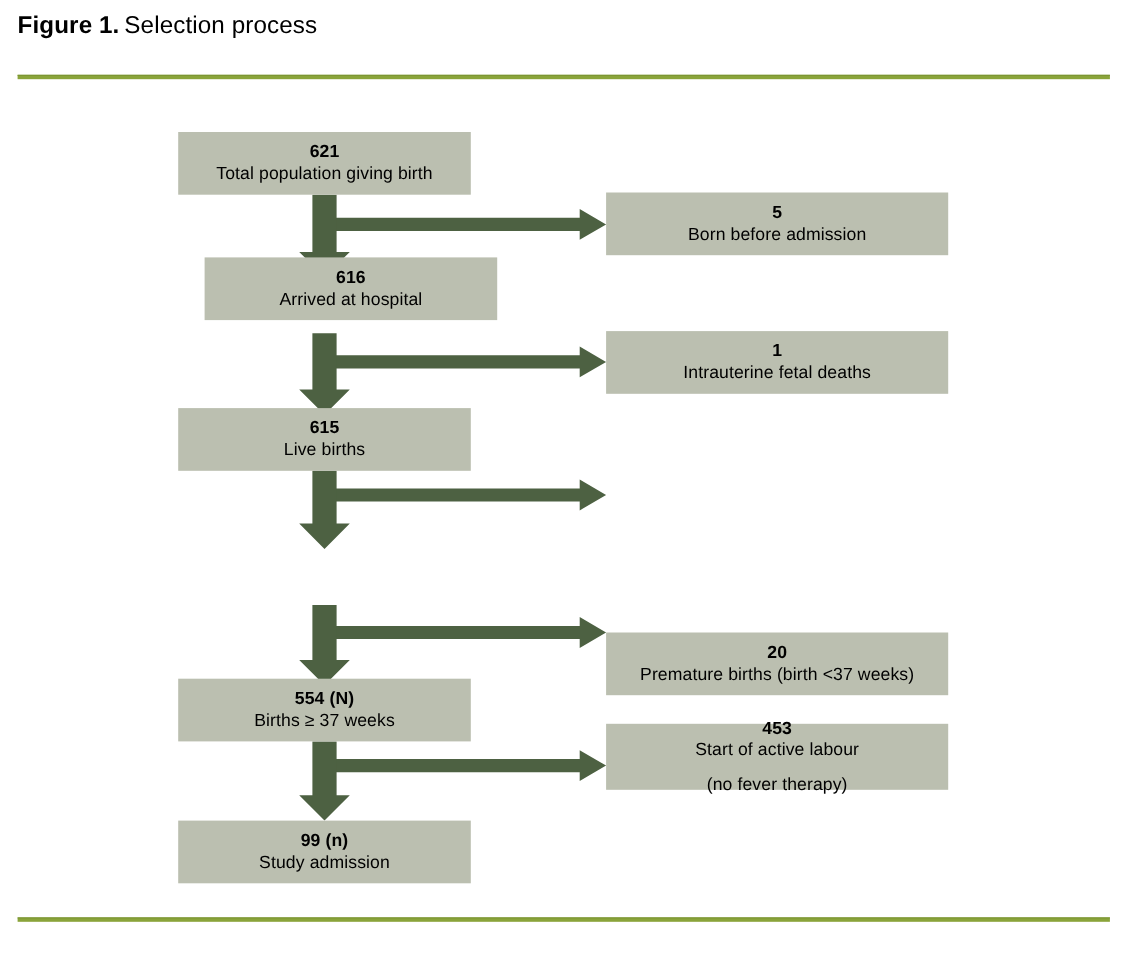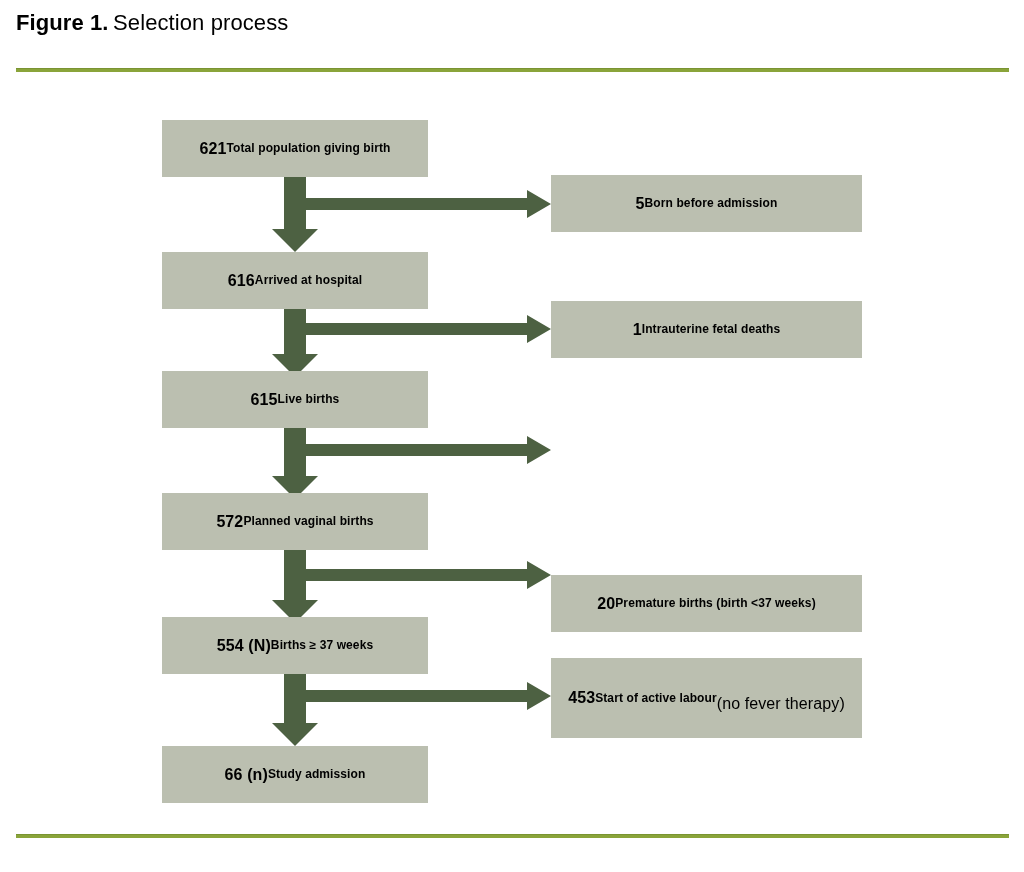--- a/index.html
+++ b/index.html
@@ -54,35 +54,35 @@
     width: 1024px;
     height: 745px;
   }
 
   
   .node {
     position: absolute;
     background: #bbbfb0;
     box-sizing: border-box;
     display: flex;
-    flex-direction: row;
+    flex-direction: column;
     align-items: center;
     justify-content: center;
     text-align: center;
     line-height: 1.22;
     z-index: 3;
   }
   .node .n-count {
     font-size: 16px;
     font-weight: bold;
     letter-spacing: .1px;
   }
   .node .n-label {
-    font-size: 12px;
-    font-weight: bold;
+    font-size: 16px;
+    font-weight: normal;
     letter-spacing: .1px;
   }
   .node .n-label2 {
     font-size: 16px;
     font-weight: normal;
     letter-spacing: .1px;
     margin-top: 12px;
   }
 
   
@@ -149,60 +149,56 @@
       <path class="arrow-fill" d="M288,610 L527,610 L527,602 L551,616 L527,630 L527,622 L288,622 Z"></path>
       <path class="arrow-fill" d="M284,594 L306,594 L306,643 L318,643 L295,666 L272,643 L284,643 Z"></path>
     </g>
   </svg>
 
   <div class="node main" style="top:40px;">
     <div class="n-count">621</div>
     <div class="n-label">Total population giving birth</div>
   </div>
 
-  <div class="node main" style="top:172px;">
+  <div class="node main" style="top:154px;margin-left:24px;">
     <div class="n-count">616</div>
     <div class="n-label">Arrived at hospital</div>
   </div>
 
   <div class="node main" style="top:291px;">
     <div class="n-count">615</div>
     <div class="n-label">Live births</div>
   </div>
 
-  <div class="node main" style="top:413px;">
-    <div class="n-count">572</div>
-    <div class="n-label">Planned vaginal births</div>
-  </div>
 
   <div class="node main" style="top:537px;">
     <div class="n-count">554 (N)</div>
     <div class="n-label">Births ≥ 37 weeks</div>
   </div>
 
   <div class="node main" style="top:666px;">
-    <div class="n-count">66 (n)</div>
+    <div class="n-count">99 (n)</div>
     <div class="n-label">Study admission</div>
   </div>
 
   <div class="node side" style="top:95px;">
     <div class="n-count">5</div>
     <div class="n-label">Born before admission</div>
   </div>
 
   <div class="node side" style="top:221px;">
     <div class="n-count">1</div>
     <div class="n-label">Intrauterine fetal deaths</div>
   </div>
 
 
   <div class="node side" style="top:495px;justify-content:center;">
     <div class="n-count">20</div>
     <div class="n-label">Premature births (birth &lt;37 weeks)</div>
   </div>
 
-  <div class="node side" style="top:578px; height:80px;">
+  <div class="node side" style="top:578px; height:60px;">
     <div class="n-count">453</div>
     <div class="n-label">Start of active labour</div>
     <div class="n-label2">(no fever therapy)</div>
   </div>
 
 </div>
 
 </body></html>

